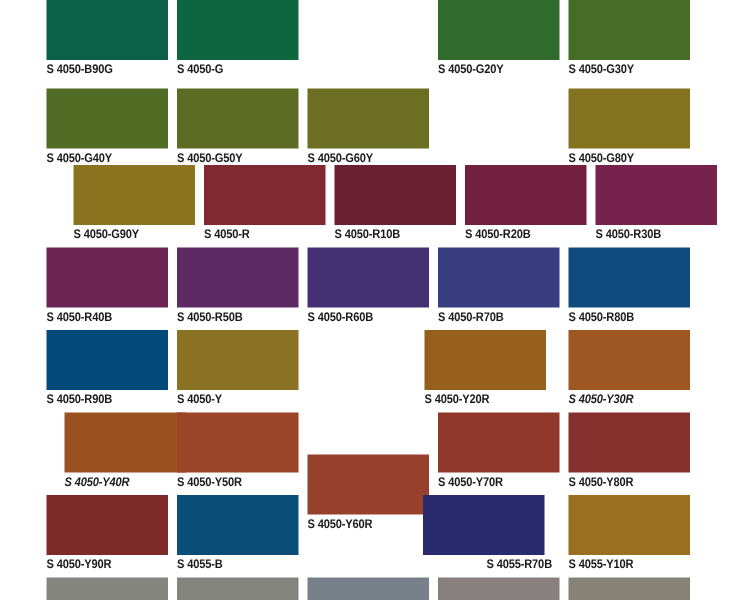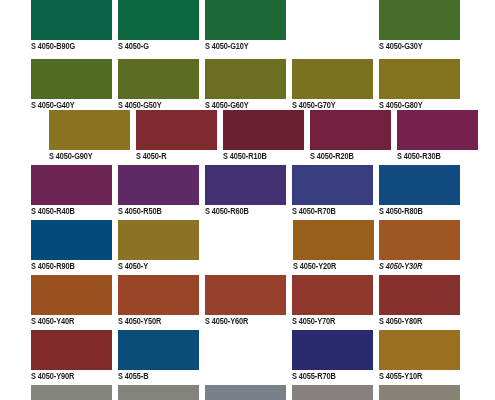--- a/index.html
+++ b/index.html
@@ -62,46 +62,42 @@
 <div id="swatch-sheet">
     <div class="swatch-row" style="top: 0px;">
       <div class="swatch-cell" style="left: 0px;">
         <div class="swatch-chip" style="background: rgb(10, 97, 72);"></div>
         <div class="swatch-label">S 4050-B90G</div>
       </div>
       <div class="swatch-cell" style="left: 87px;">
         <div class="swatch-chip" style="background: rgb(12, 102, 64);"></div>
         <div class="swatch-label">S 4050-G</div>
       </div>
-      <div class="swatch-cell" style="left: 174px;">
-        <div class="swatch-chip" style="background: rgb(29, 104, 52);"></div>
-        <div class="swatch-label">S 4050-G10Y</div>
+      <div class="swatch-cell" style="left: 261px;">
+        <div class="swatch-chip" style="background: rgb(47, 107, 44);"></div>
+        <div class="swatch-label">S 4050-G20Y</div>
       </div>
       <div class="swatch-cell" style="left: 348px;">
         <div class="swatch-chip" style="background: rgb(69, 109, 40);"></div>
         <div class="swatch-label">S 4050-G30Y</div>
       </div>
     </div>
     <div class="swatch-row" style="top: 59px;">
       <div class="swatch-cell" style="left: 0px;">
         <div class="swatch-chip" style="background: rgb(79, 107, 36);"></div>
         <div class="swatch-label">S 4050-G40Y</div>
       </div>
       <div class="swatch-cell" style="left: 87px;">
         <div class="swatch-chip" style="background: rgb(93, 108, 35);"></div>
         <div class="swatch-label">S 4050-G50Y</div>
       </div>
       <div class="swatch-cell" style="left: 174px;">
         <div class="swatch-chip" style="background: rgb(108, 111, 33);"></div>
         <div class="swatch-label">S 4050-G60Y</div>
       </div>
-      <div class="swatch-cell" style="left: 261px;">
-        <div class="swatch-chip" style="background: rgb(122, 114, 32);"></div>
-        <div class="swatch-label">S 4050-G70Y</div>
-      </div>
       <div class="swatch-cell" style="left: 348px;">
         <div class="swatch-chip" style="background: rgb(131, 115, 31);"></div>
         <div class="swatch-label">S 4050-G80Y</div>
       </div>
     </div>
     <div class="swatch-row" style="top: 110px; margin-left: 18px;">
       <div class="swatch-cell" style="left: 0px;">
         <div class="swatch-chip" style="background: rgb(138, 116, 32);"></div>
         <div class="swatch-label">S 4050-G90Y</div>
       </div>
@@ -146,39 +142,39 @@
     </div>
     <div class="swatch-row" style="top: 220px;">
       <div class="swatch-cell" style="left: 0px;">
         <div class="swatch-chip" style="background: rgb(1, 74, 121);"></div>
         <div class="swatch-label">S 4050-R90B</div>
       </div>
       <div class="swatch-cell" style="left: 87px;">
         <div class="swatch-chip" style="background: rgb(139, 114, 36);"></div>
         <div class="swatch-label">S 4050-Y</div>
       </div>
-      <div class="swatch-cell" style="left: 262px;">
+      <div class="swatch-cell" style="left: 252px;">
         <div class="swatch-chip" style="background: rgb(150, 96, 28);"></div>
         <div class="swatch-label">S 4050-Y20R</div>
       </div>
       <div class="swatch-cell" style="left: 348px; font-style: italic;">
         <div class="swatch-chip" style="background: rgb(158, 87, 35);"></div>
         <div class="swatch-label">S 4050-Y30R</div>
       </div>
     </div>
     <div class="swatch-row" style="top: 275px;">
-      <div class="swatch-cell" style="left: 0px;">
+      <div class="swatch-cell" style="left: 12px; font-style: italic;">
         <div class="swatch-chip" style="background: rgb(155, 81, 31);"></div>
         <div class="swatch-label">S 4050-Y40R</div>
       </div>
       <div class="swatch-cell" style="left: 87px;">
         <div class="swatch-chip" style="background: rgb(154, 69, 39);"></div>
         <div class="swatch-label">S 4050-Y50R</div>
       </div>
-      <div class="swatch-cell" style="left: 174px;">
+      <div class="swatch-cell" style="left: 174px; margin-top: 28px;">
         <div class="swatch-chip" style="background: rgb(151, 64, 44);"></div>
         <div class="swatch-label">S 4050-Y60R</div>
       </div>
       <div class="swatch-cell" style="left: 261px;">
         <div class="swatch-chip" style="background: rgb(144, 55, 43);"></div>
         <div class="swatch-label">S 4050-Y70R</div>
       </div>
       <div class="swatch-cell" style="left: 348px;">
         <div class="swatch-chip" style="background: rgb(133, 48, 44);"></div>
         <div class="swatch-label">S 4050-Y80R</div>
@@ -186,21 +182,21 @@
     </div>
     <div class="swatch-row" style="top: 330px;">
       <div class="swatch-cell" style="left: 0px; padding-left: 11px;">
         <div class="swatch-chip" style="background: rgb(125, 42, 40);"></div>
         <div class="swatch-label">S 4050-Y90R</div>
       </div>
       <div class="swatch-cell" style="left: 87px;">
         <div class="swatch-chip" style="background: rgb(10, 78, 120);"></div>
         <div class="swatch-label">S 4055-B</div>
       </div>
-      <div class="swatch-cell" style="left: 261px;">
+      <div class="swatch-cell" style="left: 251px; text-align: right;">
         <div class="swatch-chip" style="background: rgb(42, 42, 110);"></div>
         <div class="swatch-label">S 4055-R70B</div>
       </div>
       <div class="swatch-cell" style="left: 348px;">
         <div class="swatch-chip" style="background: rgb(154, 112, 32);"></div>
         <div class="swatch-label">S 4055-Y10R</div>
       </div>
     </div>
     <div class="swatch-row" style="top: 385px;">
       <div class="swatch-cell" style="left: 0px;">

